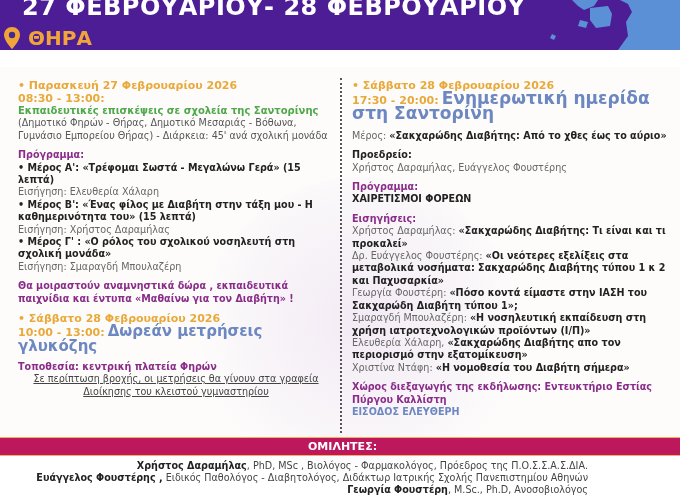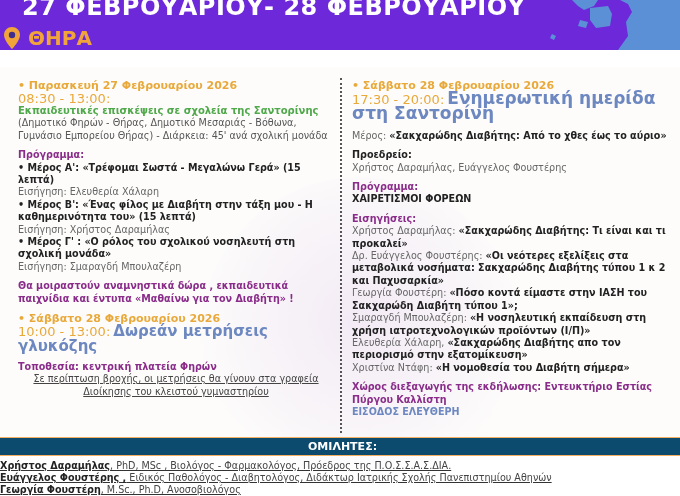--- a/index.html
+++ b/index.html
@@ -1,21 +1,21 @@
 <!DOCTYPE html>
 <html><head>
 <meta charset="utf-8">
 <style>
   * { margin: 0; padding: 0; box-sizing: border-box; }
   html, body { width: 680px; height: 496px; overflow: hidden; background: #ffffff; }
   body { font-family: "DejaVu Sans", sans-serif; position: relative; color: #333; }
 
   .header {
     position: absolute; left: 0; top: 0; width: 680px; height: 50px;
-    background: #6d28d9; overflow: hidden;
+    background: #4c1d95; overflow: hidden;
   }
   .header .dates {
     position: absolute; left: 22px; top: -7px;
     color: #ffffff; font-family: "DejaVu Sans", sans-serif; font-weight: bold;
     font-size: 24px; letter-spacing: 0.5px; white-space: nowrap;
   }
   .header .place {
     position: absolute; left: 4px; top: 26px; display: flex; align-items: center;
     color: #f0a43a; font-weight: bold; font-size: 20px;
   }
@@ -34,40 +34,40 @@
   .divider {
     position: absolute; left: 340px; top: 78px; height: 355px; width: 0;
     border-left: 2px dotted #555;
   }
 
   .col { position: absolute; font-size: 9.6px; line-height: 12.4px; }
   .col.left { left: 18px; top: 79px; width: 316px; }
   .col.right { left: 352px; top: 79px; width: 322px; }
 
   .date-line { color: #e9a93a; font-weight: bold; font-size: 11px; line-height: 13px; }
-  .time-line { color: #e9a93a; font-weight: normal; font-size: 13px; line-height: 13px; }
+  .time-line { color: #e9a93a; font-weight: bold; font-size: 11px; line-height: 13px; }
   .blue-title { color: #6d88c0; font-weight: bold; }
   .green-title { color: #4fa84a; font-weight: bold; font-size: 10px; }
   .grey { color: #555; }
   .purple { color: #8a2d8a; font-weight: bold; }
   .purple-italic { color: #8a2d8a; font-weight: bold; }
   .black-bold { color: #222; font-weight: bold; }
   .lightgrey { color: #666; }
   .underline { text-decoration: underline; color: #444; text-align: center; }
   .gap { height: 7px; }
 
   .speakers-bar {
     position: absolute; left: 0; top: 437px; width: 680px; height: 19px;
-    background: #0c4a6e; border-top: 1px solid #f4b060; border-bottom: 1px solid #f4b060;
+    background: #be185d; border-top: 1px solid #f4b060; border-bottom: 1px solid #f4b060;
   }
   .speakers-bar .label {
     position: absolute; left: 308px; top: 2px; color: #ffffff; font-weight: bold; font-size: 11px;
   }
   .speakers {
-    position: absolute; left: 0; top: 460px; width: 588px; text-align: left; font-size: 9.6px; line-height: 12.2px; text-decoration: underline;
+    position: absolute; left: 0; top: 460px; width: 588px; text-align: right; font-size: 9.6px; line-height: 12.2px;
   }
   .speakers .row { white-space: nowrap; }
   .speakers .name { font-weight: bold; color: #222; }
   .speakers .desc { color: #444; }
 </style>
 </head>
 <body>
 
 <div class="header">
   <div class="dates">27 ΦΕΒΡΟΥΑΡΙΟΥ- 28 ΦΕΒΡΟΥΑΡΙΟΥ</div>

